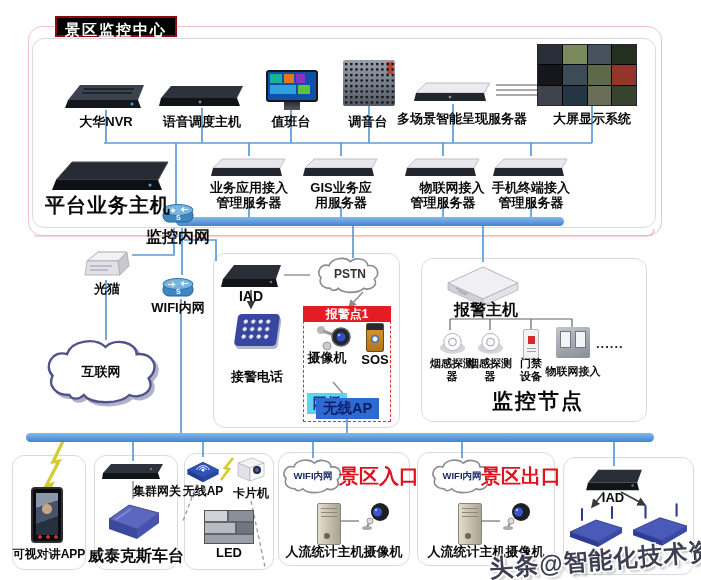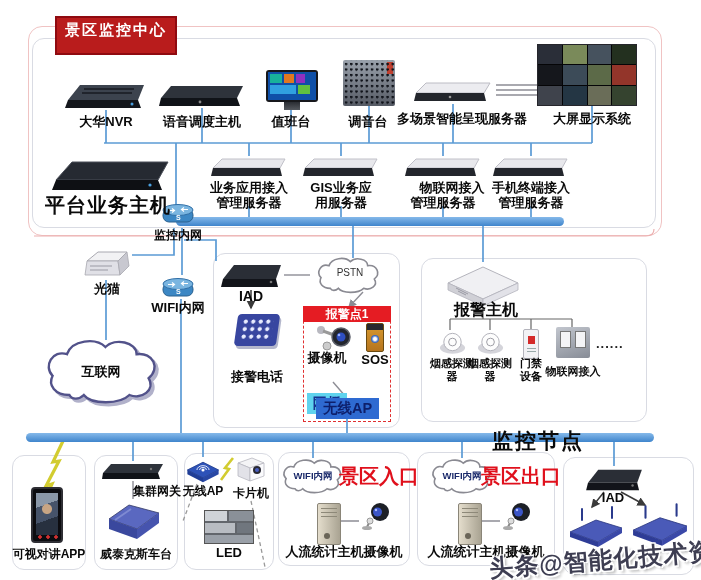--- a/index.html
+++ b/index.html
@@ -4,32 +4,32 @@
 <style>
   html,body{margin:0;padding:0;background:#fff;}
   *{box-sizing:border-box;}
   .stage{position:relative;width:701px;height:580px;background:#fff;overflow:hidden;
          font-family:"Liberation Sans",sans-serif;}
   svg{display:block;}
   .abs{position:absolute;}
   
   .frame{position:absolute;border:1.4px solid #d9dbe3;border-radius:12px;background:transparent;}
   .frame.red{border-color:#f0c3c3;border-radius:14px;}
-  .titlebox{position:absolute;left:55px;top:16px;width:122px;height:39px;background:#b91c1c;
+  .titlebox{position:absolute;left:55px;top:16px;width:122px;height:21px;background:#000000;
             border:2px solid #8f0a10;color:#fff;font-weight:bold;font-size:15px;line-height:23px;
             text-align:center;letter-spacing:2px;z-index:6;}
   
   .lb{position:absolute;transform:translateX(-50%);font-weight:bold;font-size:13px;color:#0a0a0a;
       white-space:nowrap;text-align:center;z-index:5;}
   .lb.s9{font-size:9.5px;color:#1b2a6b;}
-  .lb.s10{font-size:10px;font-weight:normal;color:#333;}
+  .lb.s10{font-size:12px;font-weight:bold;color:#333;}
   .lb.s11{font-size:11px;}
   .lb.s115{font-size:16px;}
   .lb.s12{font-size:12px;}
-  .lb.s125{font-size:12px;}
+  .lb.s125{font-size:16px;}
   .lb.s14{font-size:14px;}
   .lb.s20{font-size:20px;letter-spacing:1px;}
   .lb.s21{font-size:21px;letter-spacing:2px;}
   .lb.red{color:#e0101c;font-size:20px;}
   
   .bus{position:absolute;height:9px;border-radius:5px;background:linear-gradient(180deg,#85b9ea,#3f85cc);z-index:2;}
   
   .monitor{position:absolute;width:52px;height:32px;background:#17181c;border-radius:3px;padding:2px;z-index:3;}
   .monitor .scr{width:100%;height:100%;background:
       linear-gradient(#18b29a,#18b29a) 2px 2px/12px 9px no-repeat,
@@ -341,21 +341,21 @@
   <div class="lb s11" style="left:490px;top:369px;">器</div>
 
   <div class="doordev" style="left:523px;top:329px;"></div>
   <div class="lb s11" style="left:531px;top:356px;">门禁</div>
   <div class="lb s11" style="left:531px;top:369px;">设备</div>
 
   <div class="perimdev" style="left:556px;top:327px;"></div>
   <div class="lb s11" style="left:573px;top:364px;">物联网接入</div>
 
   <div class="dots" style="left:596px;top:336px;">......</div>
-  <div class="lb s21" style="left:538px;top:387px;margin-top:40px;">监控节点</div>
+  <div class="lb s21" style="left:538px;top:387px;">监控节点</div>
 
   <div class="appphone" style="left:31px;top:487px;">
       <div class="scr"></div>
     </div>
   <div class="lb s12" style="left:49px;top:546px;">可视对讲APP</div>
 
   <svg class="abs" style="left:101px;top:461px;z-index:3" width="64" height="20" viewBox="0 0 64 20">
     <polygon points="2,12 10,3 62,3 57,12" fill="#2e333b"></polygon>
     <polygon points="2,12 57,12 59,18 1,18" fill="#101318"></polygon>
     <circle cx="50" cy="8" r="1.2" fill="#777"></circle>

